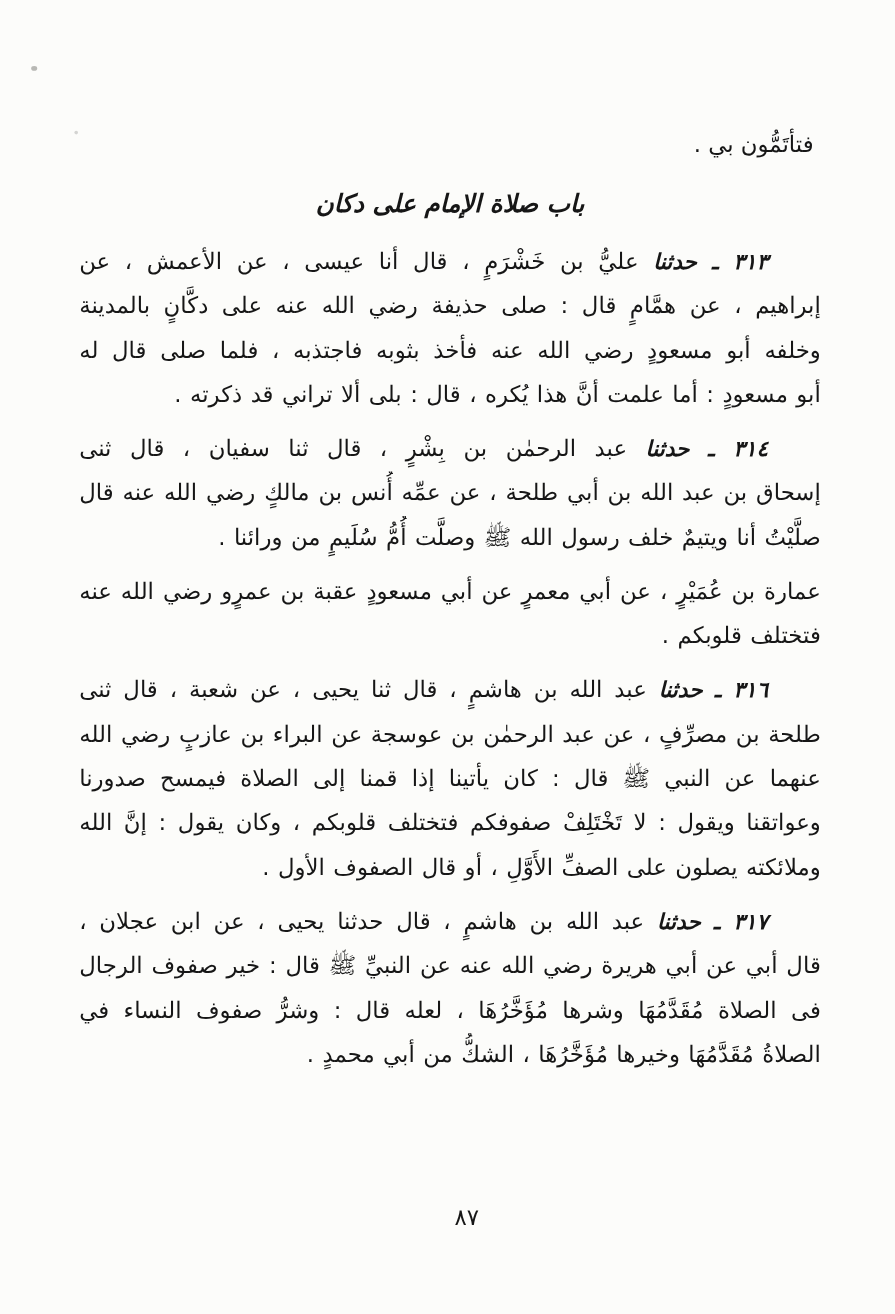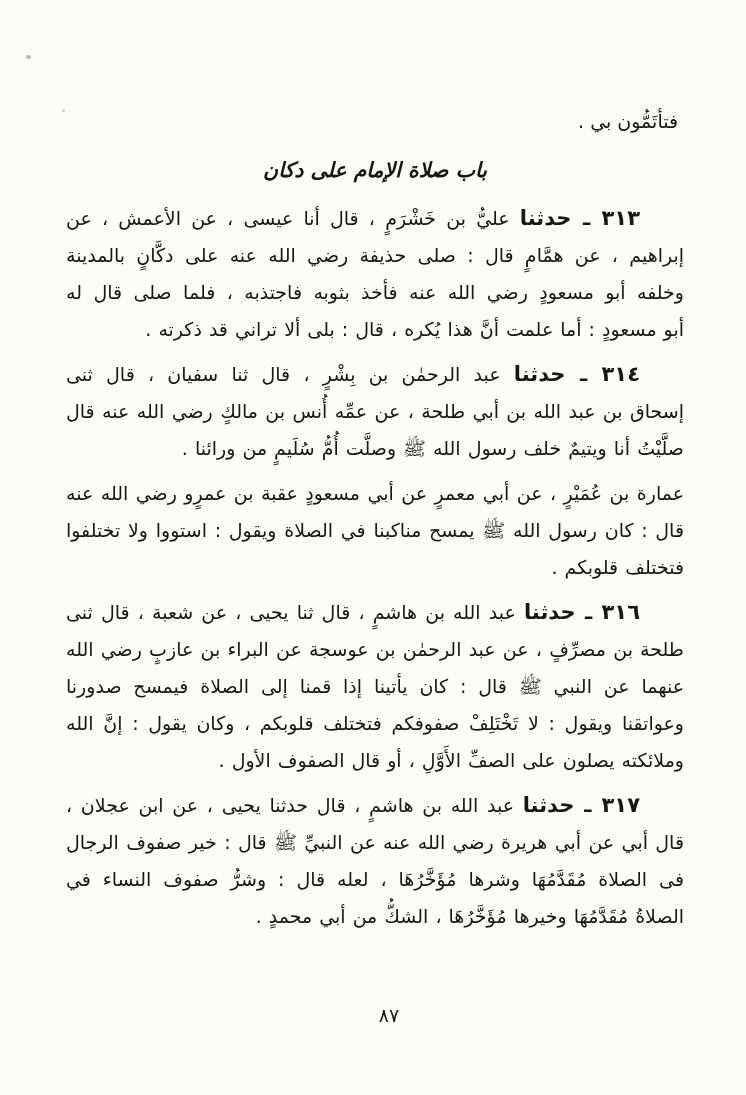--- a/index.html
+++ b/index.html
@@ -37,21 +37,22 @@
     height: 37px; line-height: 37px;
     text-align: justify;
     text-align-last: justify;
     overflow: hidden;
     word-spacing: 1px;
   }
   .line.first { text-indent: 44px; }
   .line.last  { text-align-last: right; }
   .hnum {
     font-weight: bold;
-    font-size: 21px;
+    font-size: 18px;
+    font-style: italic;
   }
   .pagenum {
     position: absolute;
     top: 1000px; left: 0; right: 12px;
     text-align: center;
     font-size: 19px;
     height: 30px; line-height: 30px; margin-left: 44px;
   }
   .speck {
     position: absolute;
@@ -84,21 +85,20 @@
     </section>
 
     <section class="hadith">
       <div class="line first"><span class="hnum">٣١٤ ـ حدثنا</span> <span>عبد الرحمٰن بن بِشْرٍ ، قال ثنا سفيان ، قال ثنى</span></div>
       <div class="line">إسحاق بن عبد الله بن أبي طلحة ، عن عمِّه أُنس بن مالكٍ رضي الله عنه قال :</div>
       <div class="line last">صلَّيْتُ أنا ويتيمٌ خلف رسول الله ﷺ وصلَّت أُمُّ سُلَيمٍ من ورائنا .</div>
     </section>
 
     <section class="hadith">
       <div class="line">عمارة بن عُمَيْرٍ ، عن أبي معمرٍ عن أبي مسعودٍ عقبة بن عمرٍو رضي الله عنه</div>
-      <div class="line">قال : كان رسول الله ﷺ يمسح مناكبنا في الصلاة ويقول : استووا ولا تختلفوا</div>
       <div class="line last">فتختلف قلوبكم .</div>
     </section>
 
     <section class="hadith">
       <div class="line first"><span class="hnum">٣١٦ ـ حدثنا</span> <span>عبد الله بن هاشمٍ ، قال ثنا يحيى ، عن شعبة ، قال ثنى</span></div>
       <div class="line">طلحة بن مصرِّفٍ ، عن عبد الرحمٰن بن عوسجة عن البراء بن عازبٍ رضي الله</div>
       <div class="line">عنهما عن النبي ﷺ قال : كان يأتينا إذا قمنا إلى الصلاة فيمسح صدورنا</div>
       <div class="line">وعواتقنا ويقول : لا تَخْتَلِفْ صفوفكم فتختلف قلوبكم ، وكان يقول : إنَّ الله</div>
       <div class="line last">وملائكته يصلون على الصفِّ الأَوَّلِ ، أو قال الصفوف الأول .</div>
     </section>

